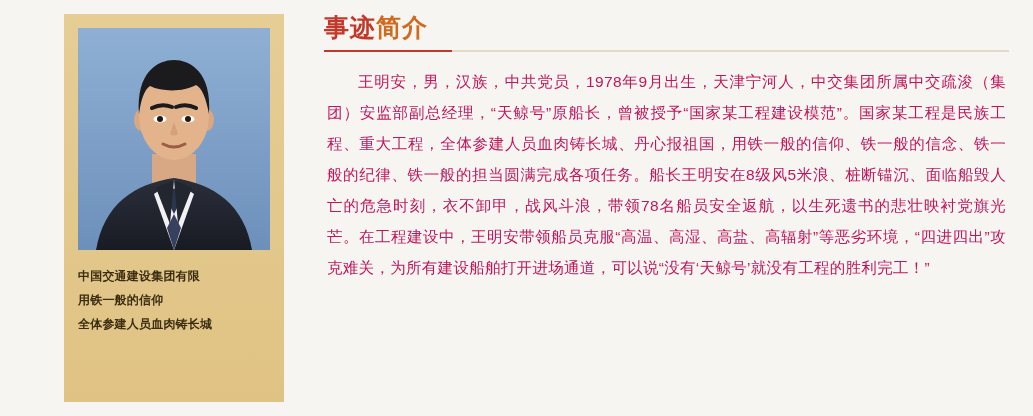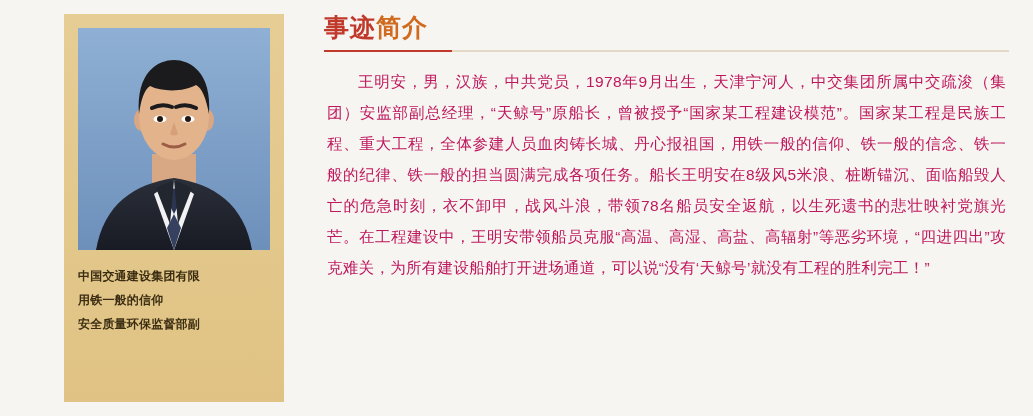--- a/index.html
+++ b/index.html
@@ -159,21 +159,21 @@
 
         <path d="M96 94 L 92 106 q 4 3 8 0 Z" fill="#d19a72" opacity="0.75"></path>
 
         <path d="M85 116 q 11 6 22 0" stroke="#9c5c45" stroke-width="3" fill="none" stroke-linecap="round"></path>
       </svg>
     </div>
 
     <div class="profile-title">
       <div>中国交通建设集团有限</div>
       <div>用铁一般的信仰</div>
-      <div>安全质量环保监督部副</div>
+      <div>全体参建人员血肉铸长城</div>
     </div>
   </div>
 
   <div class="content-col">
     <div class="heading">
       <span class="heading-text"><span class="part-a">事迹</span><span class="part-b">简介</span></span>
       <div class="heading-rule"></div>
     </div>
 
     <p class="body-text">王明安，男，汉族，中共党员，1978年9月出生，天津宁河人，中交集团所属中交疏浚（集团）安监部副总经理，“天鲸号”原船长，曾被授予“国家某工程建设模范”。国家某工程是民族工程、重大工程，全体参建人员血肉铸长城、丹心报祖国，用铁一般的信仰、铁一般的信念、铁一般的纪律、铁一般的担当圆满完成各项任务。船长王明安在8级风5米浪、桩断锚沉、面临船毁人亡的危急时刻，衣不卸甲，战风斗浪，带领78名船员安全返航，以生死遗书的悲壮映衬党旗光芒。在工程建设中，王明安带领船员克服“高温、高湿、高盐、高辐射”等恶劣环境，“四进四出”攻克难关，为所有建设船舶打开进场通道，可以说“没有‘天鲸号’就没有工程的胜利完工！”</p>

